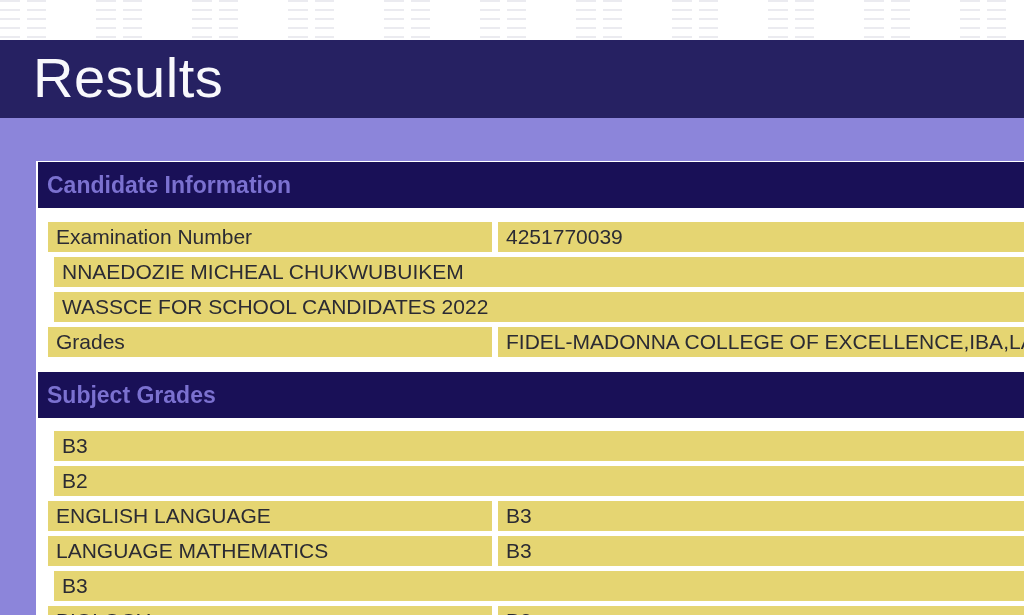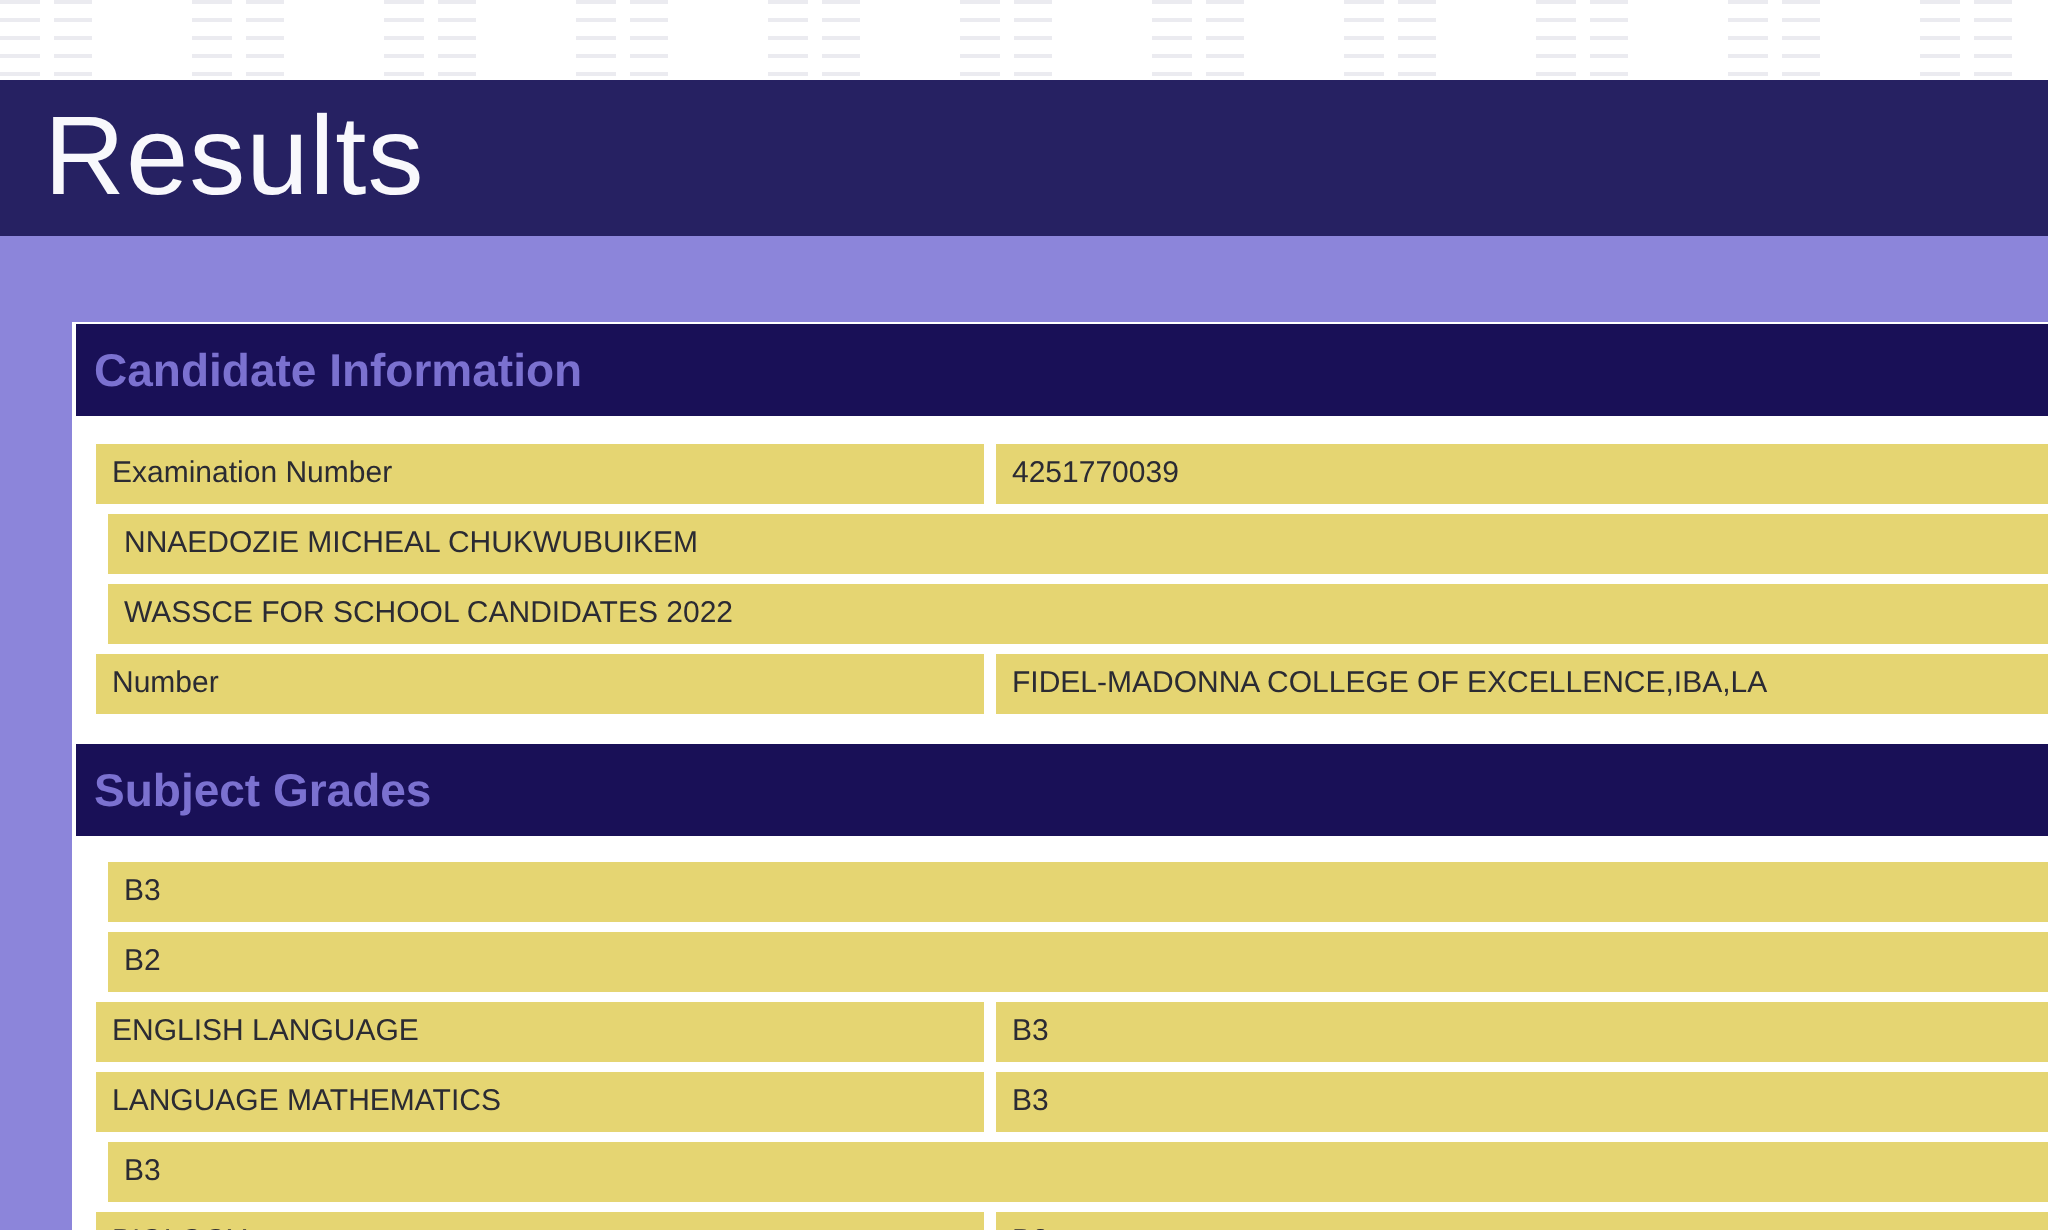--- a/index.html
+++ b/index.html
@@ -22,21 +22,21 @@
       repeating-linear-gradient(to right, #ebebf0 0 20px, #ffffff 20px 27px, #ebebf0 27px 46px, #ffffff 46px 96px);
     background-blend-mode: lighten;
   }
 
   .results-bar {
     height: 78px;
     background: #262162;
     color: #f8f8fc;
     font-size: 56px;
     line-height: 76px;
-    padding-left: 22px;
+    padding-left: 33px;
     letter-spacing: 0.5px;
     white-space: nowrap;
   }
 
   .card {
     margin: 43px 0 0 36px;
     width: 1100px;          
     min-height: 500px;      
     background: #ffffff;
     padding: 1px 0 60px 2px;
@@ -58,21 +58,21 @@
   .tbl { margin-left: 10px; }
 
   .row {
     display: flex;
     height: 30px;
     margin-bottom: 5px;
   }
   .cell {
     background: #e5d572;
     color: #2b2b33;
-    font-size: 15px;
+    font-size: 21px;
     line-height: 30px;
     padding-left: 8px;
     overflow: hidden;
     white-space: nowrap;
   }
   .cell.label { width: 444px; }
   .gutter { width: 6px; background: #ffffff; }
   .cell.value { flex: 1; }
 </style>
 </head>
@@ -100,21 +100,21 @@
         </div>
         <div class="row">
           <div class="gutter"></div>
           <div class="cell value">NNAEDOZIE MICHEAL CHUKWUBUIKEM</div>
         </div>
         <div class="row">
           <div class="gutter"></div>
           <div class="cell value">WASSCE FOR SCHOOL CANDIDATES 2022</div>
         </div>
         <div class="row">
-          <div class="cell label">Number</div>
+          <div class="cell label">Grades</div>
           <div class="gutter"></div>
           <div class="cell value">FIDEL-MADONNA COLLEGE OF EXCELLENCE,IBA,LA</div>
         </div>
       </div>
     </section>
 
     <section>
       <div class="section-bar second">
         <span>Subject Grades</span>
       </div>

